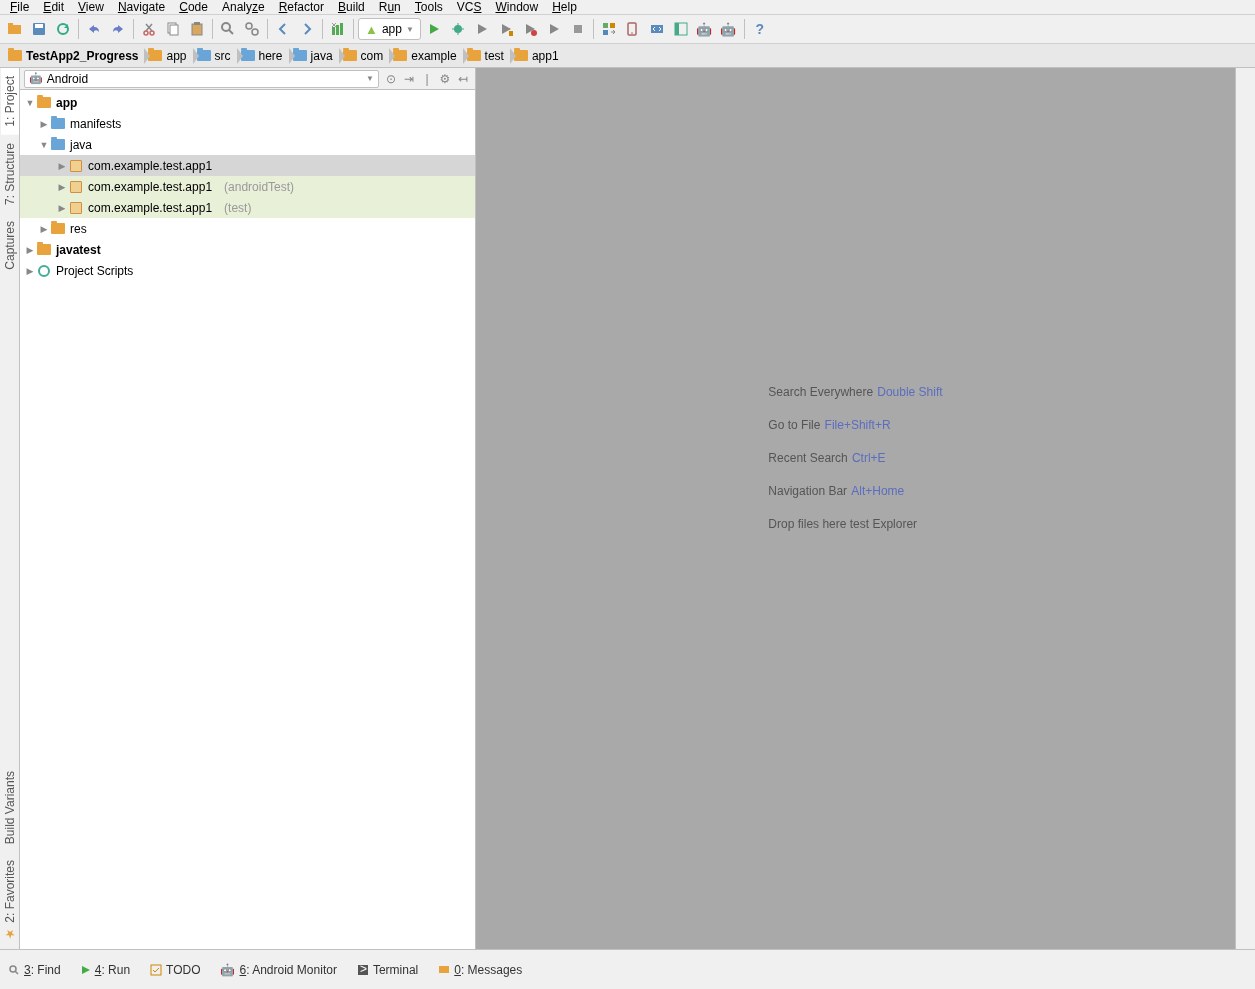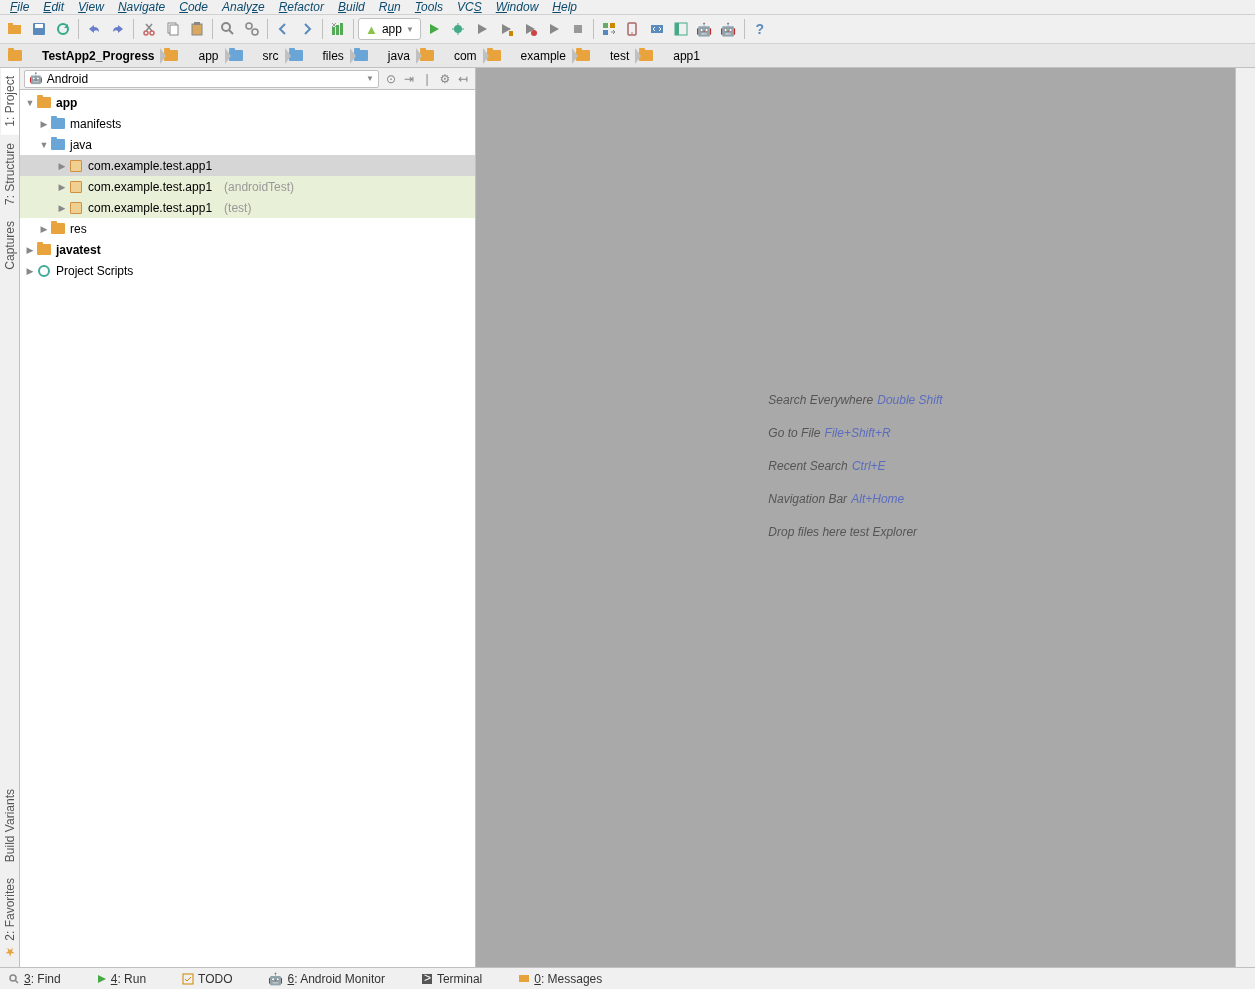--- a/index.html
+++ b/index.html
@@ -1,31 +1,31 @@
 <!DOCTYPE html>
 <html><head>
 <meta charset="utf-8">
 <style>
 * { margin: 0; padding: 0; box-sizing: border-box; font-family: "Segoe UI", Tahoma, sans-serif; font-size: 12px; }
 body { width: 1255px; height: 989px; background: #f0f0f0; display: flex; flex-direction: column; overflow: hidden; }
 
 
 .menubar { display: flex; align-items: center; height: 14px; background: #f0f0f0; padding: 0 4px; gap: 2px; }
-.menubar span { padding: 0 6px; color: #0c4a6e; cursor: default; font-style: italic; }
+.menubar span { padding: 0 6px; color: #000000; cursor: default; }
 .menubar span u { text-decoration: underline; }
 
 
 .toolbar { display: flex; align-items: center; height: 30px; background: #f0f0f0; border-top: 1px solid #d0d0d0; border-bottom: 1px solid #d0d0d0; padding: 0 4px; gap: 2px; }
 .toolbar .btn { width: 22px; height: 22px; display: flex; align-items: center; justify-content: center; cursor: pointer; border-radius: 2px; }
 .toolbar .sep { width: 1px; height: 20px; background: #c0c0c0; margin: 0 2px; }
 .toolbar .combo { display: flex; align-items: center; border: 1px solid #c0c0c0; border-radius: 3px; padding: 1px 6px; height: 22px; gap: 4px; background: #fff; }
 
 
 .breadcrumb { display: flex; align-items: center; height: 24px; background: #e8e8e8; border-bottom: 1px solid #c0c0c0; padding-left: 4px; }
-.crumb { display: flex; align-items: center; padding: 0 6px 0 4px; height: 22px; gap: 20px; position: relative; }
+.crumb { display: flex; align-items: center; padding: 0 6px 0 4px; height: 22px; gap: 4px; position: relative; }
 .crumb::after { content: ""; position: absolute; right: -6px; top: 3px; width: 0; height: 0; border-top: 8px solid transparent; border-bottom: 8px solid transparent; border-left: 6px solid #c0c0c0; z-index: 1; }
 .crumb:last-child::after { display: none; }
 
 
 .main { flex: 1; display: flex; overflow: hidden; }
 .left-gutter { width: 20px; background: #f0f0f0; border-right: 1px solid #c0c0c0; display: flex; flex-direction: column; align-items: center; }
 .gutter-tab { writing-mode: vertical-rl; transform: rotate(180deg); padding: 8px 2px; font-size: 11px; color: #555; cursor: pointer; display: flex; align-items: center; gap: 4px; }
 .gutter-tab.sel { background: #fff; }
 
 
@@ -43,27 +43,27 @@
 .tree-icon { width: 16px; height: 16px; display: inline-flex; align-items: center; justify-content: center; margin-right: 4px; }
 .tree-label { color: #000; }
 .tree-label.bold { font-weight: bold; }
 .tree-suffix { color: #999; margin-left: 12px; }
 .indent1 { padding-left: 18px; }
 .indent2 { padding-left: 36px; }
 
 
 .editor { flex: 1; background: #a9a9a9; position: relative; }
 .hints { position: absolute; left: 50%; top: 44%; transform: translate(-50%, -50%); text-align: left; }
-.hint-row { margin: 16px 8px; font-size: 15px; color: #555; font-style: italic; }
+.hint-row { margin: 16px 8px; font-size: 15px; color: #555; }
 .hint-row .shortcut { color: #5b6dbe; }
 
 .right-gutter { width: 20px; background: #f0f0f0; border-left: 1px solid #c0c0c0; }
 
 
-.bottombar { display: flex; align-items: center; height: 22px; background: #f0f0f0; border-top: 1px solid #c0c0c0; padding: 0 8px; gap: 36px; }
+.bottombar { display: flex; align-items: center; height: 40px; background: #f0f0f0; border-top: 1px solid #c0c0c0; padding: 0 8px; gap: 20px; }
 .bottombar .bitem { display: flex; align-items: center; gap: 4px; color: #333; cursor: pointer; }
 
 
 .ico-folder { width: 14px; height: 11px; background: #e8a33d; border-radius: 1px; position: relative; }
 .ico-folder::before { content: ""; position: absolute; top: -2px; left: 0; width: 6px; height: 2px; background: #e8a33d; border-radius: 1px 1px 0 0; }
 .ico-folder.blue { background: #6aa5d8; }
 .ico-folder.blue::before { background: #6aa5d8; }
 .ico-pkg { width: 12px; height: 12px; border: 1px solid #d09040; background: #f0d090; border-radius: 1px; position: relative; }
 .ico-android { color: #8bc34a; font-size: 13px; }
 .ico-gradle { width: 12px; height: 12px; border-radius: 50%; border: 2px solid #4a9; background: #fff; }
@@ -263,21 +263,21 @@
   <div class="crumb">
       <span class="ico-folder"></span>
       <span>app</span>
     </div>
   <div class="crumb">
       <span class="ico-folder blue"></span>
       <span>src</span>
     </div>
   <div class="crumb">
       <span class="ico-folder blue"></span>
-      <span>files</span>
+      <span>here</span>
     </div>
   <div class="crumb">
       <span class="ico-folder blue"></span>
       <span>java</span>
     </div>
   <div class="crumb">
       <span class="ico-folder"></span>
       <span>com</span>
     </div>
   <div class="crumb">

